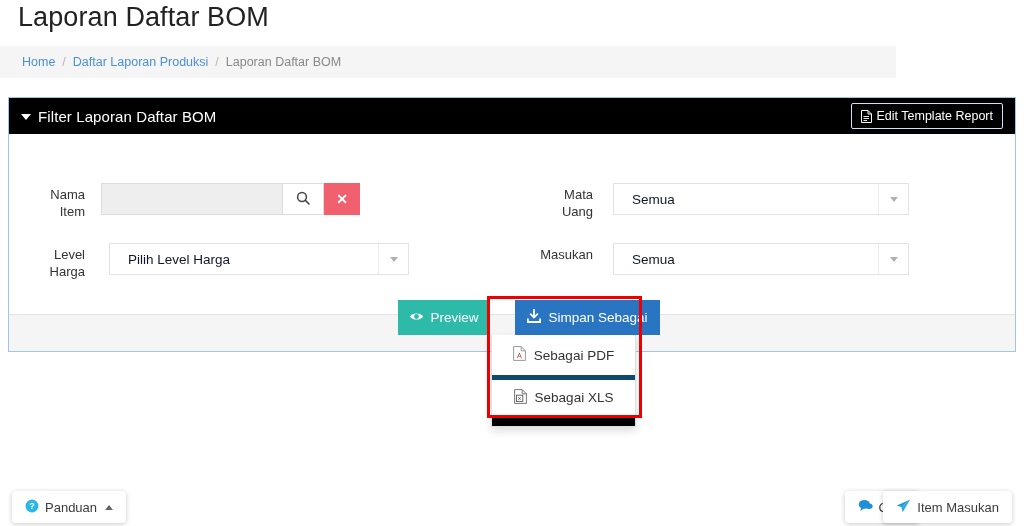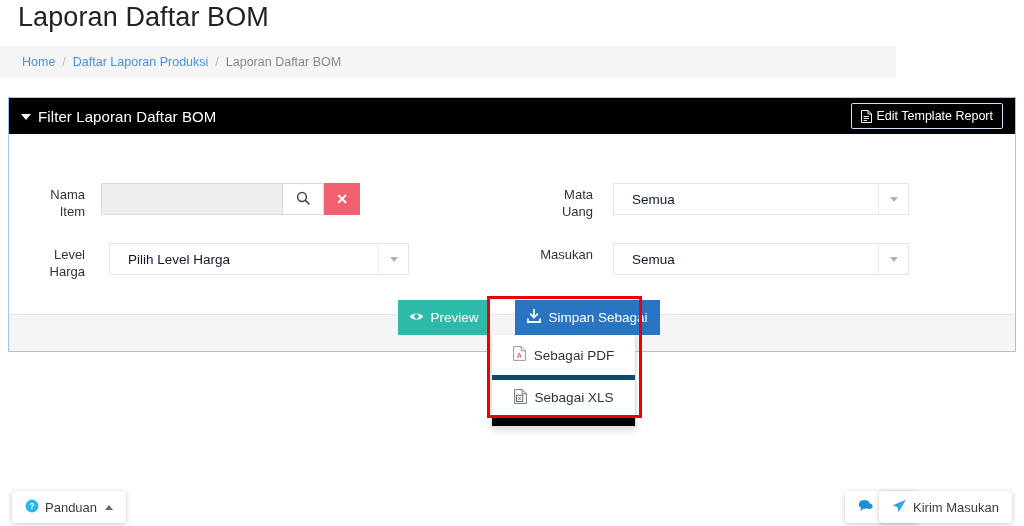--- a/index.html
+++ b/index.html
@@ -423,16 +423,16 @@
     <span>Chat</span>
   </div>
 
   <div class="float-btn" id="masukan-btn">
     <span>
       <svg width="15" height="14" viewBox="0 0 15 14">
         <path d="M14.2 0.6 L0.8 6.4 L5.4 8.1 Z" fill="#1f9ad6"></path>
         <path d="M14.2 0.6 L5.4 8.1 L6.6 13.2 Z" fill="#2aa8e0"></path>
       </svg>
     </span>
-    <span>Kirim Masukan</span>
+    <span>Item Masukan</span>
   </div>
 
 </div>
 
 </body></html>

